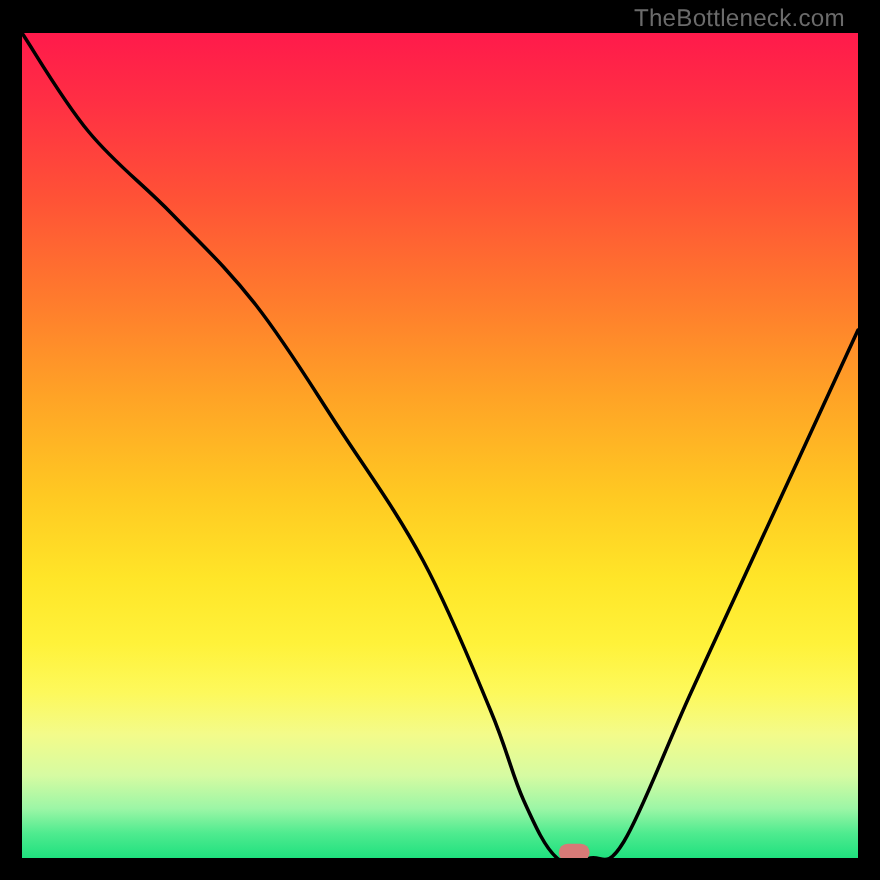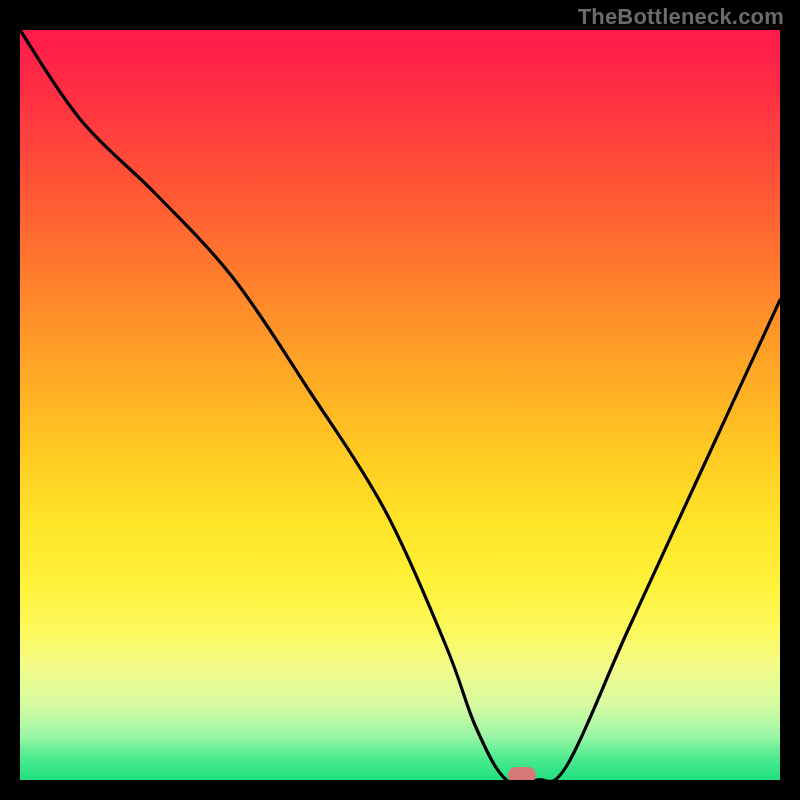--- a/index.html
+++ b/index.html
@@ -6,24 +6,24 @@
   body {
     width: 800px;
     height: 800px;
     background: #000;
     position: relative;
     font-family: Arial, Helvetica, sans-serif;
   }
   .watermark {
     position: absolute;
     top: 4px;
-    right: 16px;
+    right: 32px;
     color: #6b6b6b;
     font-size: 22px;
-    font-weight: 700;
+    font-weight: 400;
     z-index: 50;
     letter-spacing: 0.2px;
   }
   .frame {
     position: absolute;
     left: 20px;
     top: 30px;
     width: 760px;
     height: 750px;
     background: #000;

